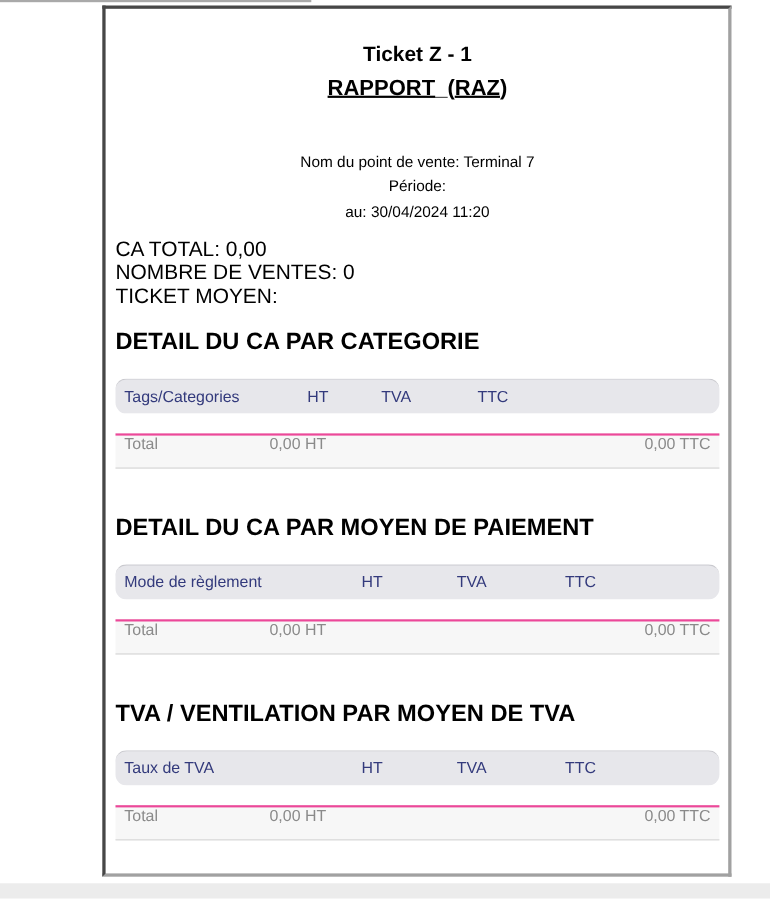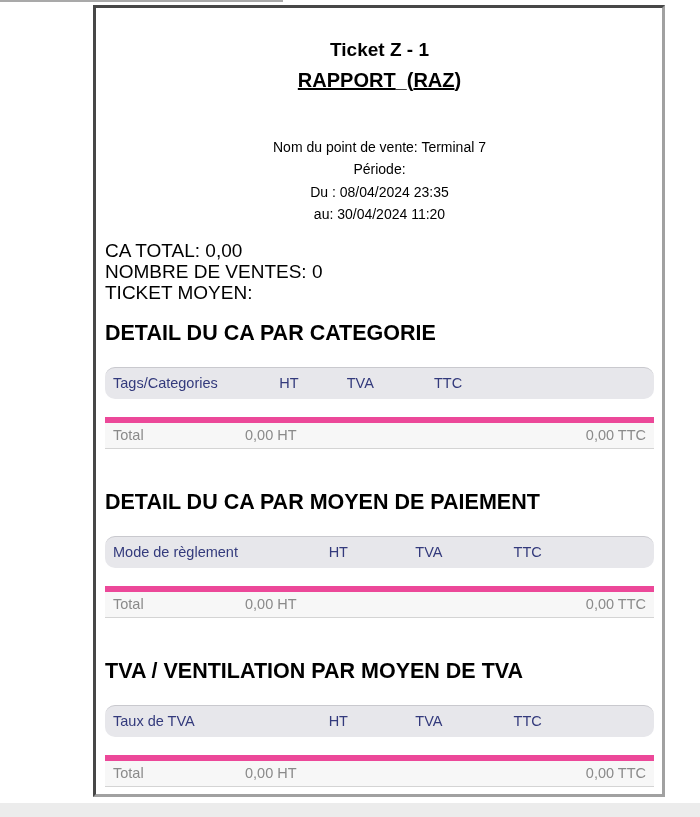--- a/index.html
+++ b/index.html
@@ -90,24 +90,24 @@
   
   .t2 .c1 { width: 34%; }
   .t2 .c2 { width: 17%; }
   .t2 .c3 { width: 16%; }
   .t2 .c4 { width: 20%; }
   .t2 .c5 { width: 13%; }
 
   .tbl-gap { height: 18px; background: #ffffff; }
 
   .tbl-total {
-    display: flex; align-items: center;
+    display: flex; align-items: flex-start;
     height: 32px;
     background: var(--total-bg);
-    border-top: 6px solid #ec4899;
+    border-top: 2px solid #ec4899;
     border-bottom: 1px solid #d4d4d4;
     color: var(--total-text);
   }
   .tc-label { width: 140px; padding-left: 8px; }
   .tc-ht { white-space: nowrap; }
   .tc-spacer { flex: 1; }
   .tc-ttc { padding-right: 8px; white-space: nowrap; }
 </style>
 </head>
 <body>
@@ -117,21 +117,20 @@
 
   <div class="report-frame">
     <div class="page-content">
 
       <div class="title1">Ticket Z - 1</div>
       <div class="title2"><span class="u">RAPPORT</span><span>_(</span><span class="u">RAZ</span><span>)</span></div>
 
       <div class="meta">
         <div>Nom du point de vente: Terminal 7</div>
         <div>Période:</div>
-        <div>Du : 08/04/2024 23:35</div>
         <div>au: 30/04/2024 11:20</div>
       </div>
 
       <div class="summary">
         <div>CA TOTAL: 0,00</div>
         <div>NOMBRE DE VENTES: 0</div>
         <div>TICKET MOYEN:</div>
       </div>
 
       <section>

